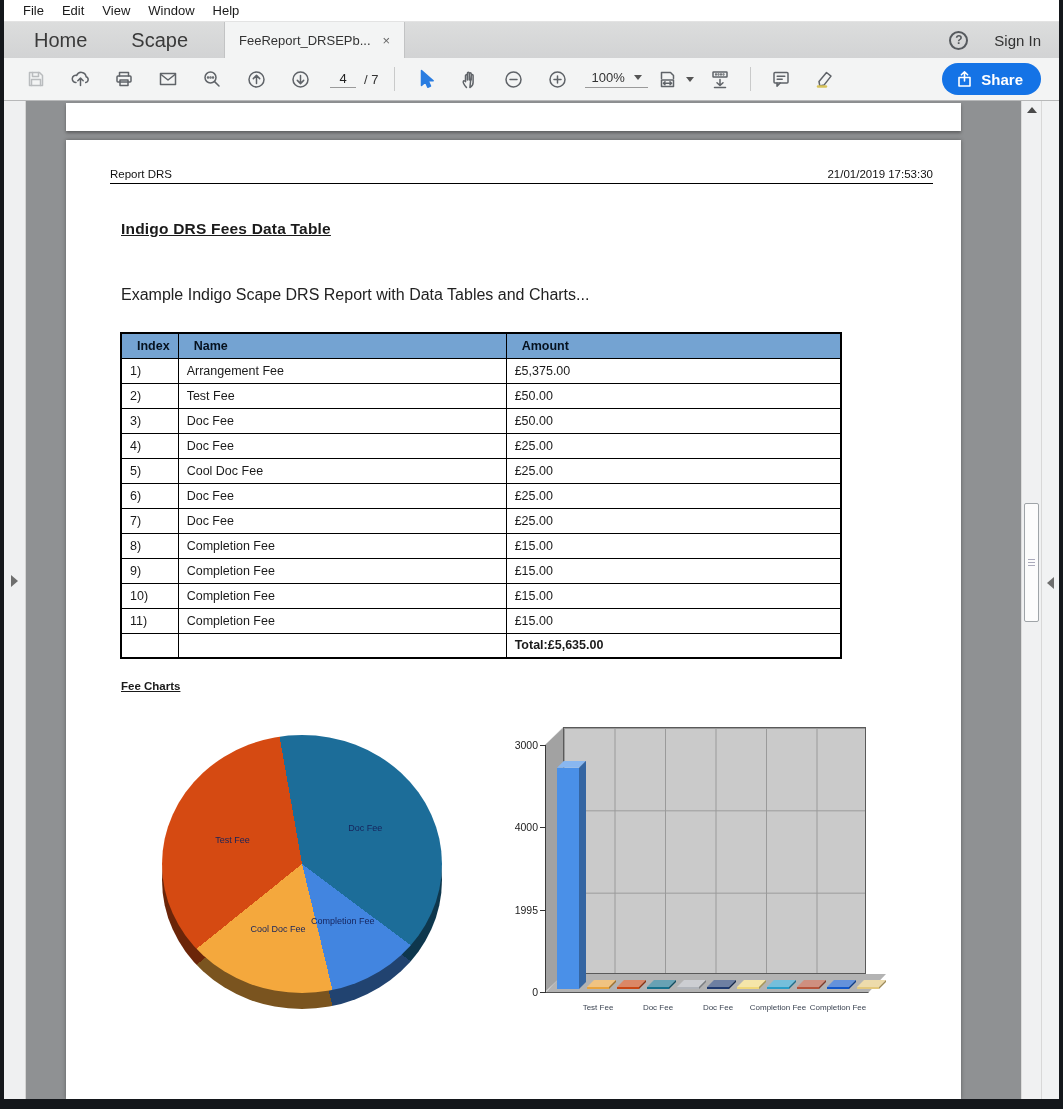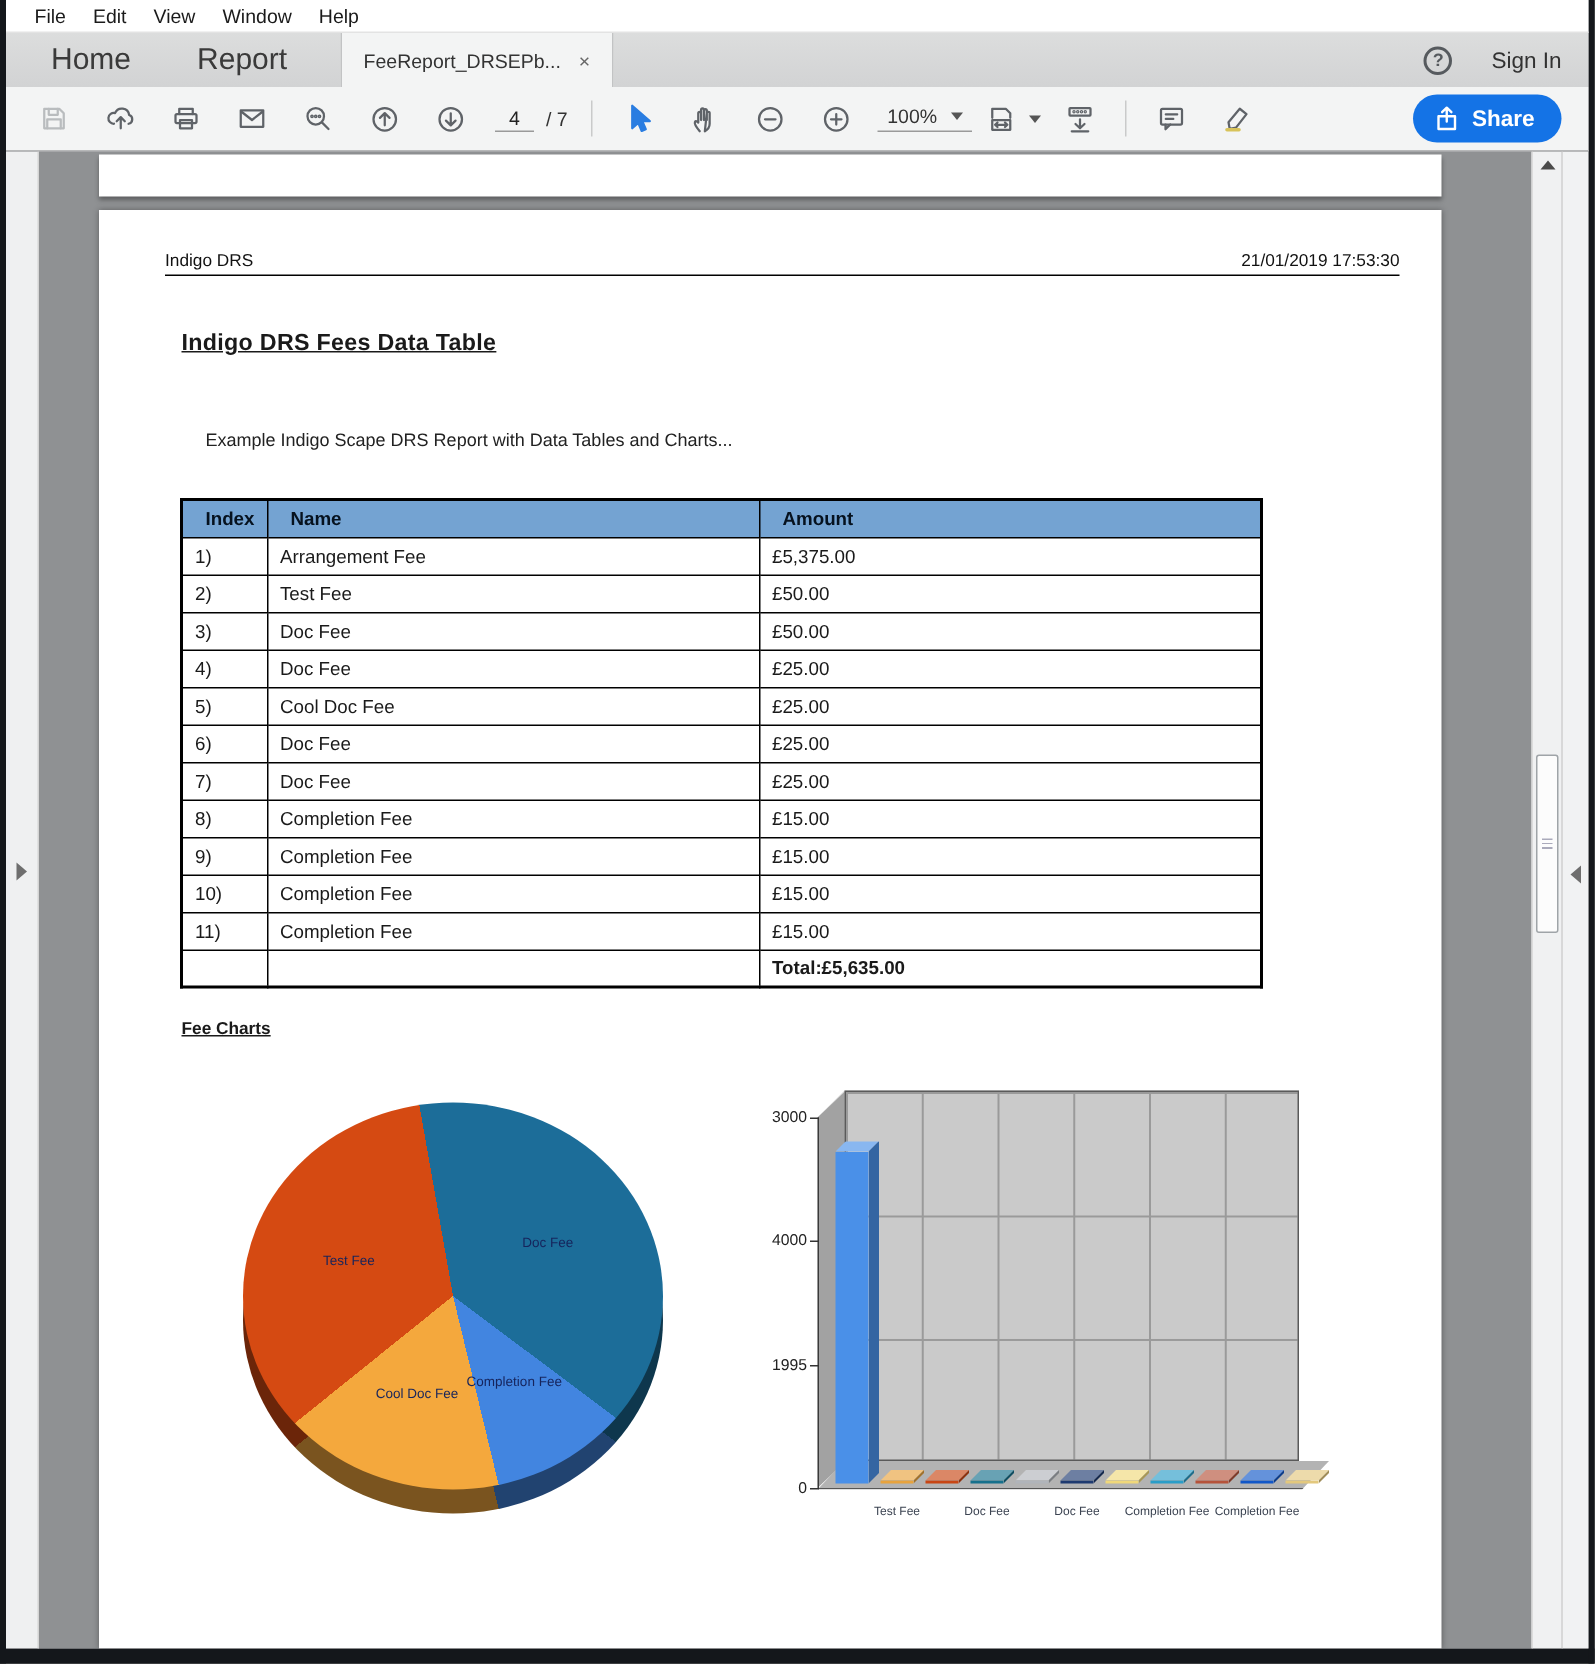--- a/index.html
+++ b/index.html
@@ -95,21 +95,21 @@
                box-shadow:0 2px 3px rgba(0,0,0,.35); }
   .page { position:absolute; left:62px; top:39px; width:895px; bottom:0; background:#fff;
           box-shadow:0 0 4px rgba(0,0,0,.35); color:#1a1a1a; }
 
   
   .pdf-header { position:absolute; left:44px; right:28px; top:28px; display:flex;
                 justify-content:space-between; border-bottom:1px solid #000;
                 padding-bottom:3px; font-size:11.5px; color:#111; }
   .pdf-title { position:absolute; left:55px; top:80px; font-size:15.5px; font-weight:bold;
                text-decoration:underline; letter-spacing:.2px; }
-  .pdf-intro { position:absolute; left:71px; top:146px; font-size:12px; color:#222; }
+  .pdf-intro { position:absolute; left:55px; top:146px; font-size:16px; color:#222; }
   .fee-table { position:absolute; left:54px; top:192px; width:722px; border-collapse:collapse;
                border:2px solid #000; font-size:12.5px; }
   .fee-table th, .fee-table td { border:1px solid #000; padding:4px 8px; text-align:left;
                height:25px; white-space:nowrap; }
   .fee-table th { background:#74a3d2; font-weight:bold; color:#06121f;padding-left:15px; }
   .col-index { width:57px; }
   .col-name  { width:328px; }
   .total-cell { font-weight:bold; }
   .charts-heading { position:absolute; left:55px; top:540px; font-size:11.5px; font-weight:bold;
                     text-decoration:underline; }
@@ -152,21 +152,21 @@
   <div class="menubar">
     <span class="menu-item">File</span>
     <span class="menu-item">Edit</span>
     <span class="menu-item">View</span>
     <span class="menu-item">Window</span>
     <span class="menu-item">Help</span>
   </div>
 
   <div class="tabbar">
     <div class="tab">Home</div>
-    <div class="tab">Report</div>
+    <div class="tab">Scape</div>
     <div class="doc-tab">
       <span>FeeReport_DRSEPb...</span>
       <span class="close-x">×</span>
     </div>
     <div class="tab-right">
       <div class="help-circle">?</div>
       <span class="signin">Sign In</span>
     </div>
   </div>
 
@@ -290,21 +290,21 @@
 
   <div class="docarea">
     <div class="nav-strip">
       <div class="nav-expand"></div>
     </div>
 
     <div class="prev-page"></div>
 
     <div class="page">
       <div class="pdf-header">
-        <span>Indigo DRS</span>
+        <span>Report DRS</span>
         <span>21/01/2019 17:53:30</span>
       </div>
       <div class="pdf-title">Indigo DRS Fees Data Table</div>
       <div class="pdf-intro">Example Indigo Scape DRS Report with Data Tables and Charts...</div>
 
       <table class="fee-table">
         <thead>
           <tr>
             <th class="col-index">Index</th>
             <th class="col-name">Name</th>

